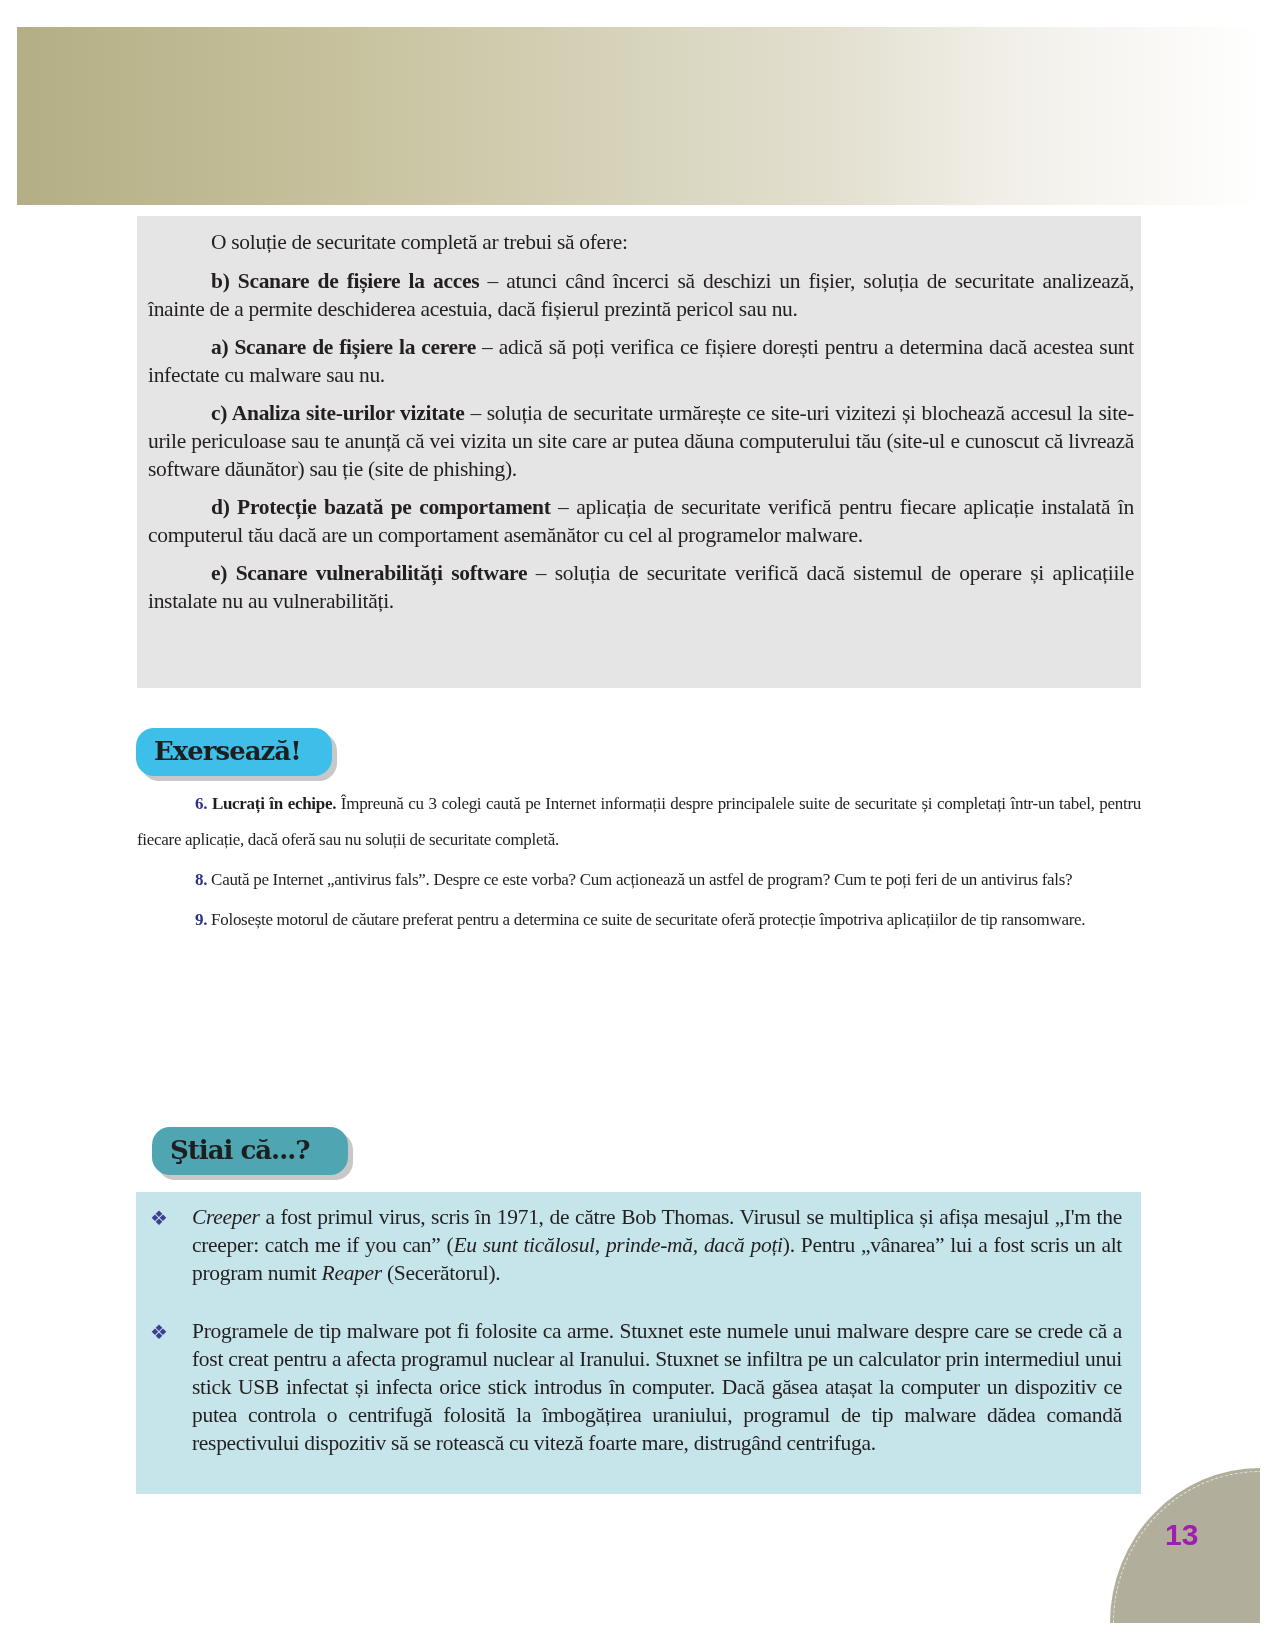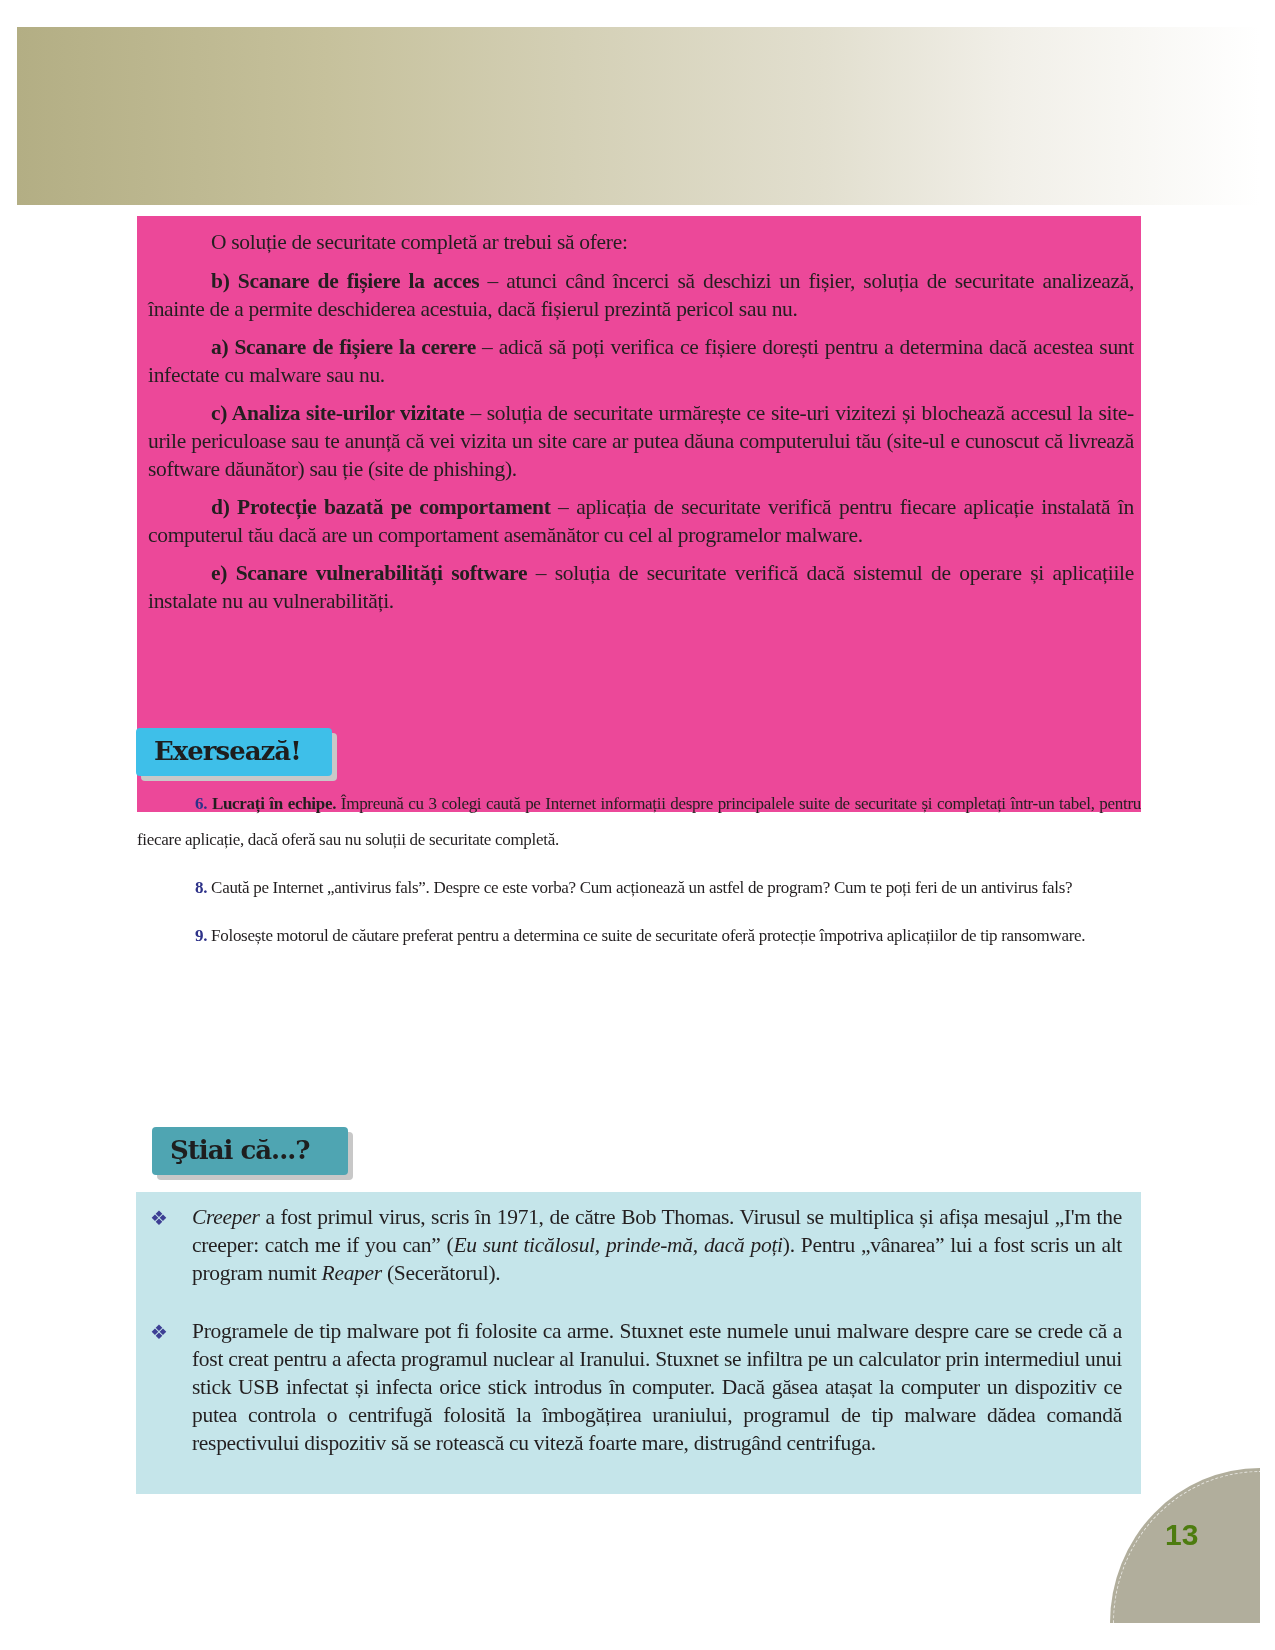--- a/index.html
+++ b/index.html
@@ -5,46 +5,46 @@
   html, body { margin:0; padding:0; }
   body {
     width:1275px; height:1650px; position:relative; background:#ffffff;
     font-family:"Liberation Serif", "DejaVu Serif", serif; color:#231f20; overflow:hidden;
   }
   .header-band {
     position:absolute; left:17px; top:27px; width:1243px; height:178px;
     background:linear-gradient(to right, #b3ae84 0%, #c6c19c 25%, #d4d0b6 45%, #e2dfcf 65%, #f1efe8 80%, #ffffff 100%);
   }
   .info-box {
-    position:absolute; left:137px; top:216px; width:1004px; height:596px;
-    background:#ec4899;
+    position:absolute; left:137px; top:216px; width:1004px; height:472px;
+    background:#e5e5e5;
   }
   .info-box .txt {
     position:absolute; left:11px; top:12px; width:986px;
     font-size:21.5px; line-height:28px; letter-spacing:-0.3px; text-align:justify;
   }
   .info-box p { margin:0 0 10px 0; text-indent:63px; }
   .info-box p.lead { margin-bottom:11px; }
   b { font-weight:bold; }
   .heading-badge {
-    position:absolute; width:196px; height:48px; border-radius:4px;
+    position:absolute; width:196px; height:48px; border-radius:18px;
     box-shadow:5px 5px 0 #c8c8c8;
   }
   .heading-badge span {
     position:absolute; left:18px; top:8px; font-weight:bold; font-size:26px;
     font-family:"DejaVu Serif", serif; letter-spacing:-1px; color:#1e1e1e;
   }
   .badge-exerseaza { left:136px; top:728px; background:#3ebfe9; }
   .badge-stiai { left:152px; top:1127px; background:#4fa5b2; }
   .exercises {
     position:absolute; left:137px; top:786px; width:1004px;
     font-size:17px; line-height:36px; letter-spacing:-0.3px; text-align:justify;
   }
   .exercises p { margin:0; text-indent:58px; }
-  .exercises p.gap { margin-top:12px; }
+  .exercises p.gap { margin-top:4px; }
   .num { color:#2e3289; font-weight:bold; }
   .facts-box {
     position:absolute; left:136px; top:1192px; width:1005px; height:302px;
     background:#c5e5ea;
   }
   .fact {
     position:absolute; left:56px; width:930px;
     font-size:21.5px; line-height:28px; letter-spacing:-0.3px; text-align:justify;
   }
   .fact1 { top:11px; }
@@ -57,21 +57,21 @@
     position:absolute; left:1110px; top:1468px; width:150px; height:155px;
     background:#b1ae9c; border-top-left-radius:150px 155px;
   }
   .page-corner-line {
     position:absolute; left:1113px; top:1471px; width:147px; height:152px;
     border-top-left-radius:147px 152px; border-left:1.5px dashed #ffffff; border-top:1.5px dashed #ffffff;
     box-sizing:border-box; opacity:0.7;
   }
   .page-number {
     position:absolute; left:1165px; top:1518px; font-family:"Liberation Sans", sans-serif;
-    font-weight:bold; font-size:30px; color:#4d7c0f;
+    font-weight:bold; font-size:30px; color:#a21caf;
   }
 </style>
 </head>
 <body>
 
 <div class="header-band"></div>
 
 <div class="info-box">
   <div class="txt">
     <p class="lead">O soluție de securitate completă ar trebui să ofere:</p>

